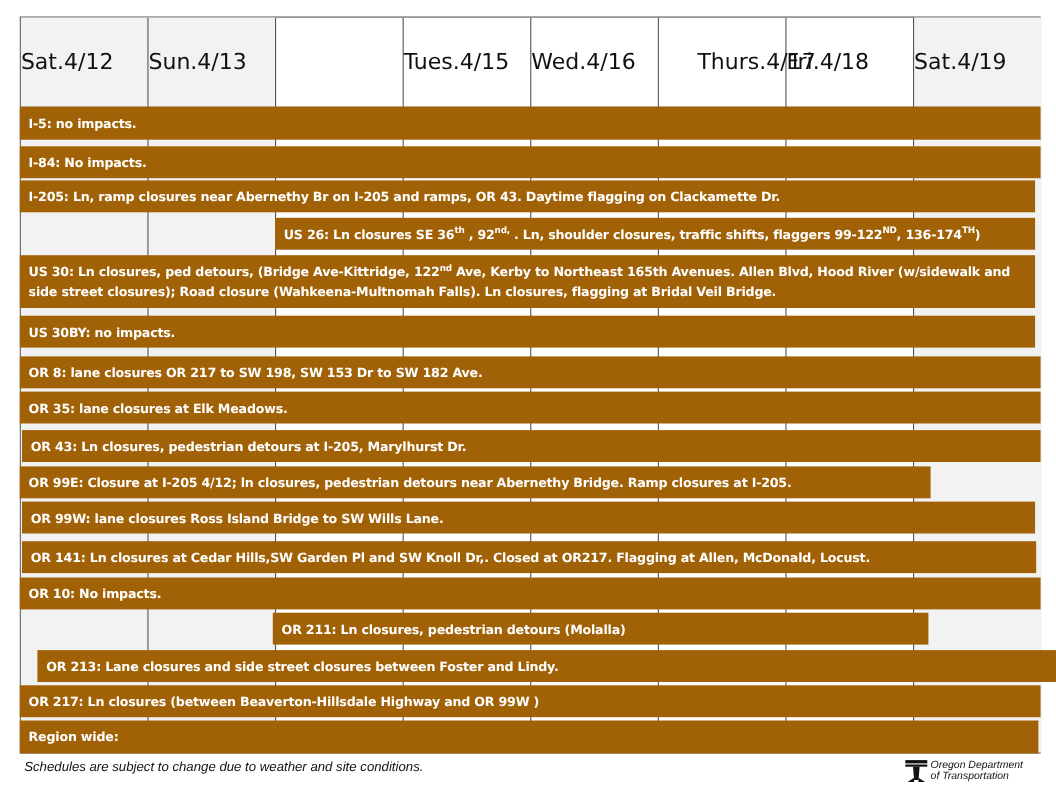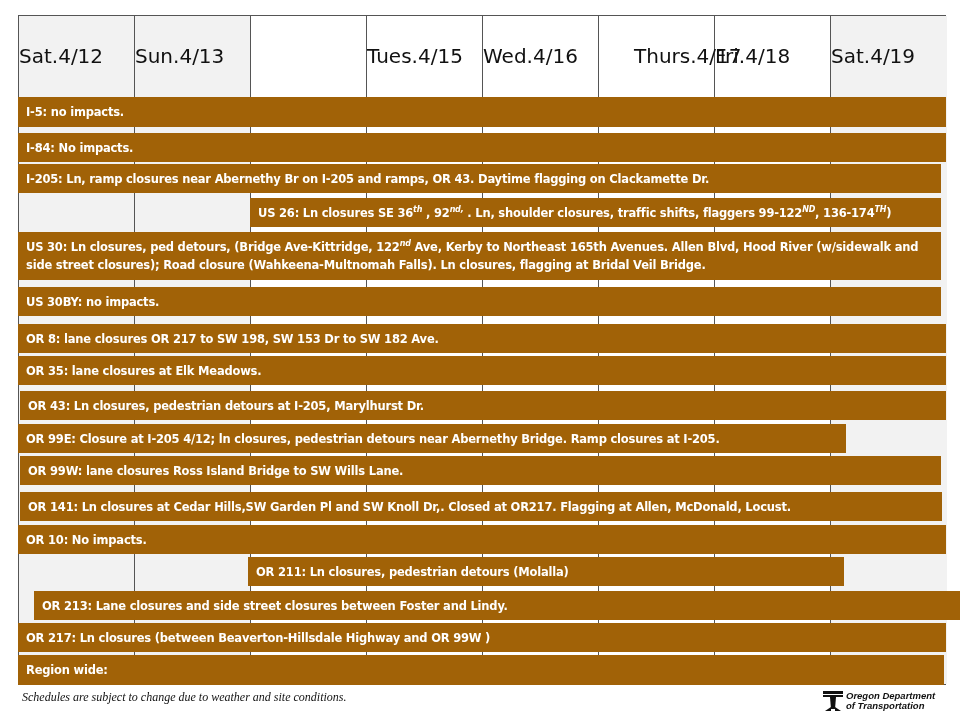--- a/index.html
+++ b/index.html
@@ -23,31 +23,31 @@
     }
     .bar {
       position: absolute; background: #a16207; color: #fff;
       font-family: "DejaVu Sans", sans-serif; font-weight: bold;
       font-size: 11.5px; line-height: 18px;
       padding: 0 0 0 8px; box-sizing: border-box;
       display: flex; align-items: center; white-space: nowrap; overflow: hidden;
       letter-spacing: -0.2px;
     }
     .bar.wrap { white-space: normal; align-items: center; }
-    .bar sup { font-size: 8px; line-height: 0; vertical-align: super; font-style: italic; }
+    .bar sup { font-size: 8px; line-height: 0; vertical-align: super; }
     .footer-note {
       position: absolute; left: 22px; top: 690px;
-      font-family: Liberation Serif, serif; font-style: italic;
+      font-family: Liberation Sans, sans-serif; font-style: italic;
       font-size: 12px; color: #111;
     }
     .logo {
       position: absolute; left: 822px; top: 690px; display: flex; align-items: center;
     }
     .logo-text {
-      font-family: "Liberation Sans", sans-serif; font-weight: bold; font-style: italic;
+      font-family: "Liberation Sans", sans-serif; font-weight: normal; font-style: italic;
       font-size: 9.5px; line-height: 10px; color: #111; margin-left: 2px;
     }
   </style>
 </head>
 <body>
 
 <div class="grid">
 
   <div class="col-bg" style="left:0;width:116px;background:#f2f2f2"></div>
   <div class="col-bg" style="left:116px;width:116px;background:#f2f2f2"></div>

